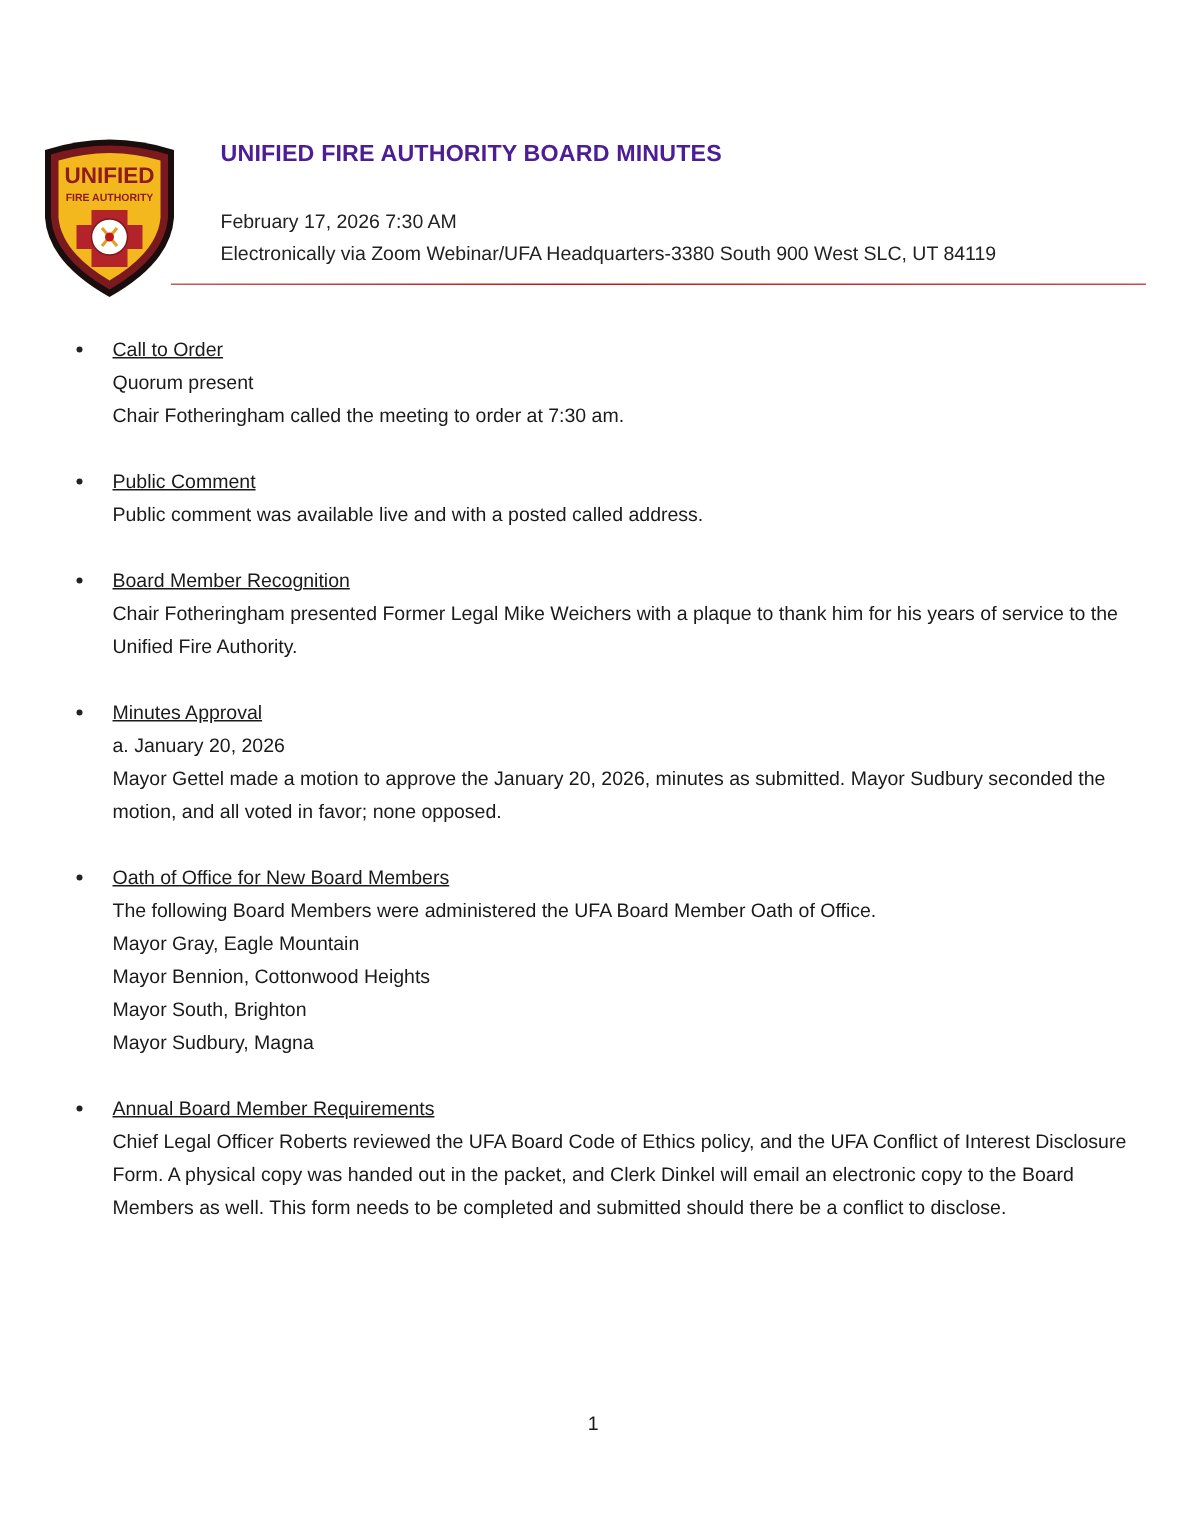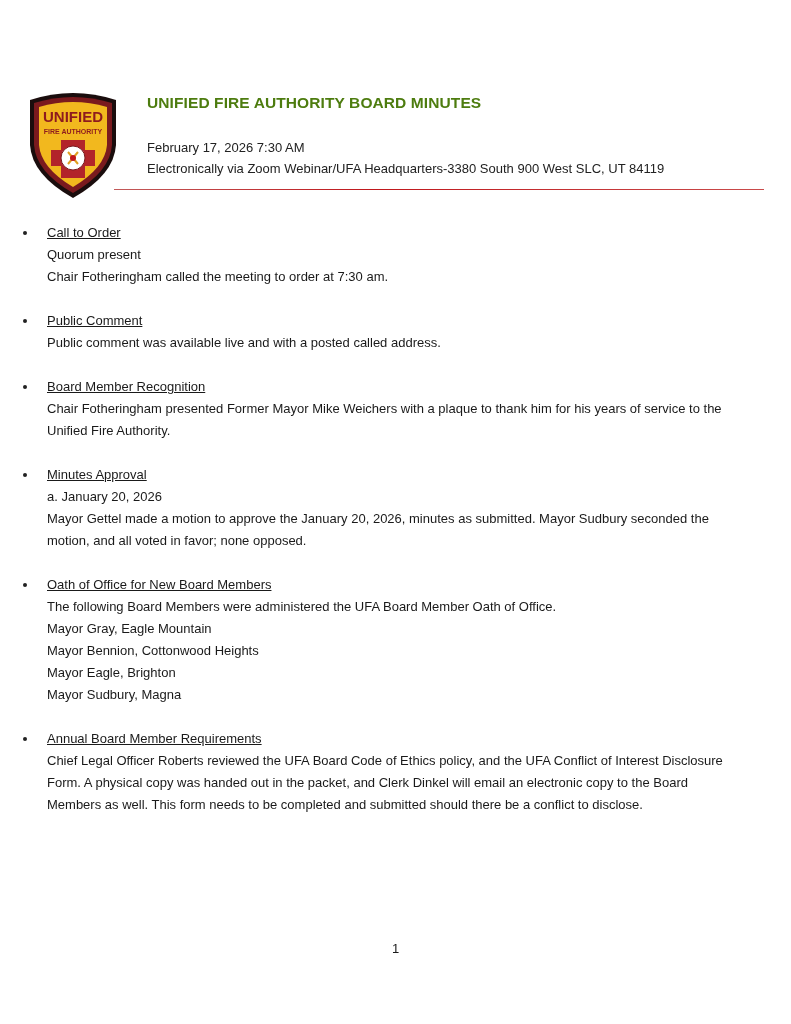--- a/index.html
+++ b/index.html
@@ -1,25 +1,25 @@
 <!DOCTYPE html>
 <html><head>
 <meta charset="utf-8">
 <style>
   html, body { margin: 0; padding: 0; background: #ffffff; }
   body { width: 791px; height: 1024px; position: relative; overflow: hidden;
          font-family: "Liberation Sans", sans-serif; color: #1a1a1a; }
   .logo { position: absolute; left: 24px; top: 90px; width: 98px; height: 110px; }
   .title { position: absolute; left: 147px; top: 94px; font-size: 15.5px; font-weight: bold;
-           color: #4d7c0f; letter-spacing: 0.1px; }
+           color: #4c1d95; letter-spacing: 0.1px; }
   .meta { position: absolute; left: 147px; top: 137px; font-size: 13px; line-height: 21px; color: #222; }
   .rule { position: absolute; left: 114px; top: 189px; width: 650px; height: 1px;
           background: linear-gradient(to right, #c25a5a, #c0171c 40%, #c94b4b); }
   .content { position: absolute; left: 0; top: 222px; width: 791px; }
-  .section { position: relative; padding-left: 47px; margin-bottom: 22px; }
+  .section { position: relative; padding-left: 47px; margin-bottom: 22px; margin-left: 28px; }
   .bullet { position: absolute; left: 23px; top: 9px; width: 4px; height: 4px;
             background: #222; border-radius: 50%; }
   .heading { font-size: 13px; line-height: 22px; text-decoration: underline; display: inline-block; }
   .line { font-size: 13px; line-height: 22px; white-space: nowrap; }
   .para { font-size: 13px; line-height: 22px; width: 680px; }
   .gap { height: 22px; }
   .pagenum { position: absolute; left: 0; width: 791px; top: 941px; text-align: center; font-size: 13px; }
 </style>
 </head>
 <body>
@@ -55,37 +55,37 @@
 
   <div class="section">
     <span class="bullet"></span>
     <div><span class="heading">Public Comment</span></div>
     <div class="line">Public comment was available live and with a posted called address.</div>
   </div>
 
   <div class="section">
     <span class="bullet"></span>
     <div><span class="heading">Board Member Recognition</span></div>
-    <div class="para">Chair Fotheringham presented Former Mayor Mike Weichers with a plaque to thank him for his years of service to the Unified Fire Authority.</div>
+    <div class="para">Chair Fotheringham presented Former Legal Mike Weichers with a plaque to thank him for his years of service to the Unified Fire Authority.</div>
   </div>
 
   <div class="section">
     <span class="bullet"></span>
     <div><span class="heading">Minutes Approval</span></div>
     <div class="line">a. January 20, 2026</div>
     <div class="para">Mayor Gettel made a motion to approve the January 20, 2026, minutes as submitted. Mayor Sudbury seconded the motion, and all voted in favor; none opposed.</div>
   </div>
 
   <div class="section">
     <span class="bullet"></span>
     <div><span class="heading">Oath of Office for New Board Members</span></div>
     <div class="line">The following Board Members were administered the UFA Board Member Oath of Office.</div>
     <div class="line">Mayor Gray, Eagle Mountain</div>
     <div class="line">Mayor Bennion, Cottonwood Heights</div>
-    <div class="line">Mayor Eagle, Brighton</div>
+    <div class="line">Mayor South, Brighton</div>
     <div class="line">Mayor Sudbury, Magna</div>
   </div>
 
   <div class="section">
     <span class="bullet"></span>
     <div><span class="heading">Annual Board Member Requirements</span></div>
     <div class="para">Chief Legal Officer Roberts reviewed the UFA Board Code of Ethics policy, and the UFA Conflict of Interest Disclosure Form. A physical copy was handed out in the packet, and Clerk Dinkel will email an electronic copy to the Board Members as well. This form needs to be completed and submitted should there be a conflict to disclose.</div>
     <div class="gap"></div>
   </div>
 

